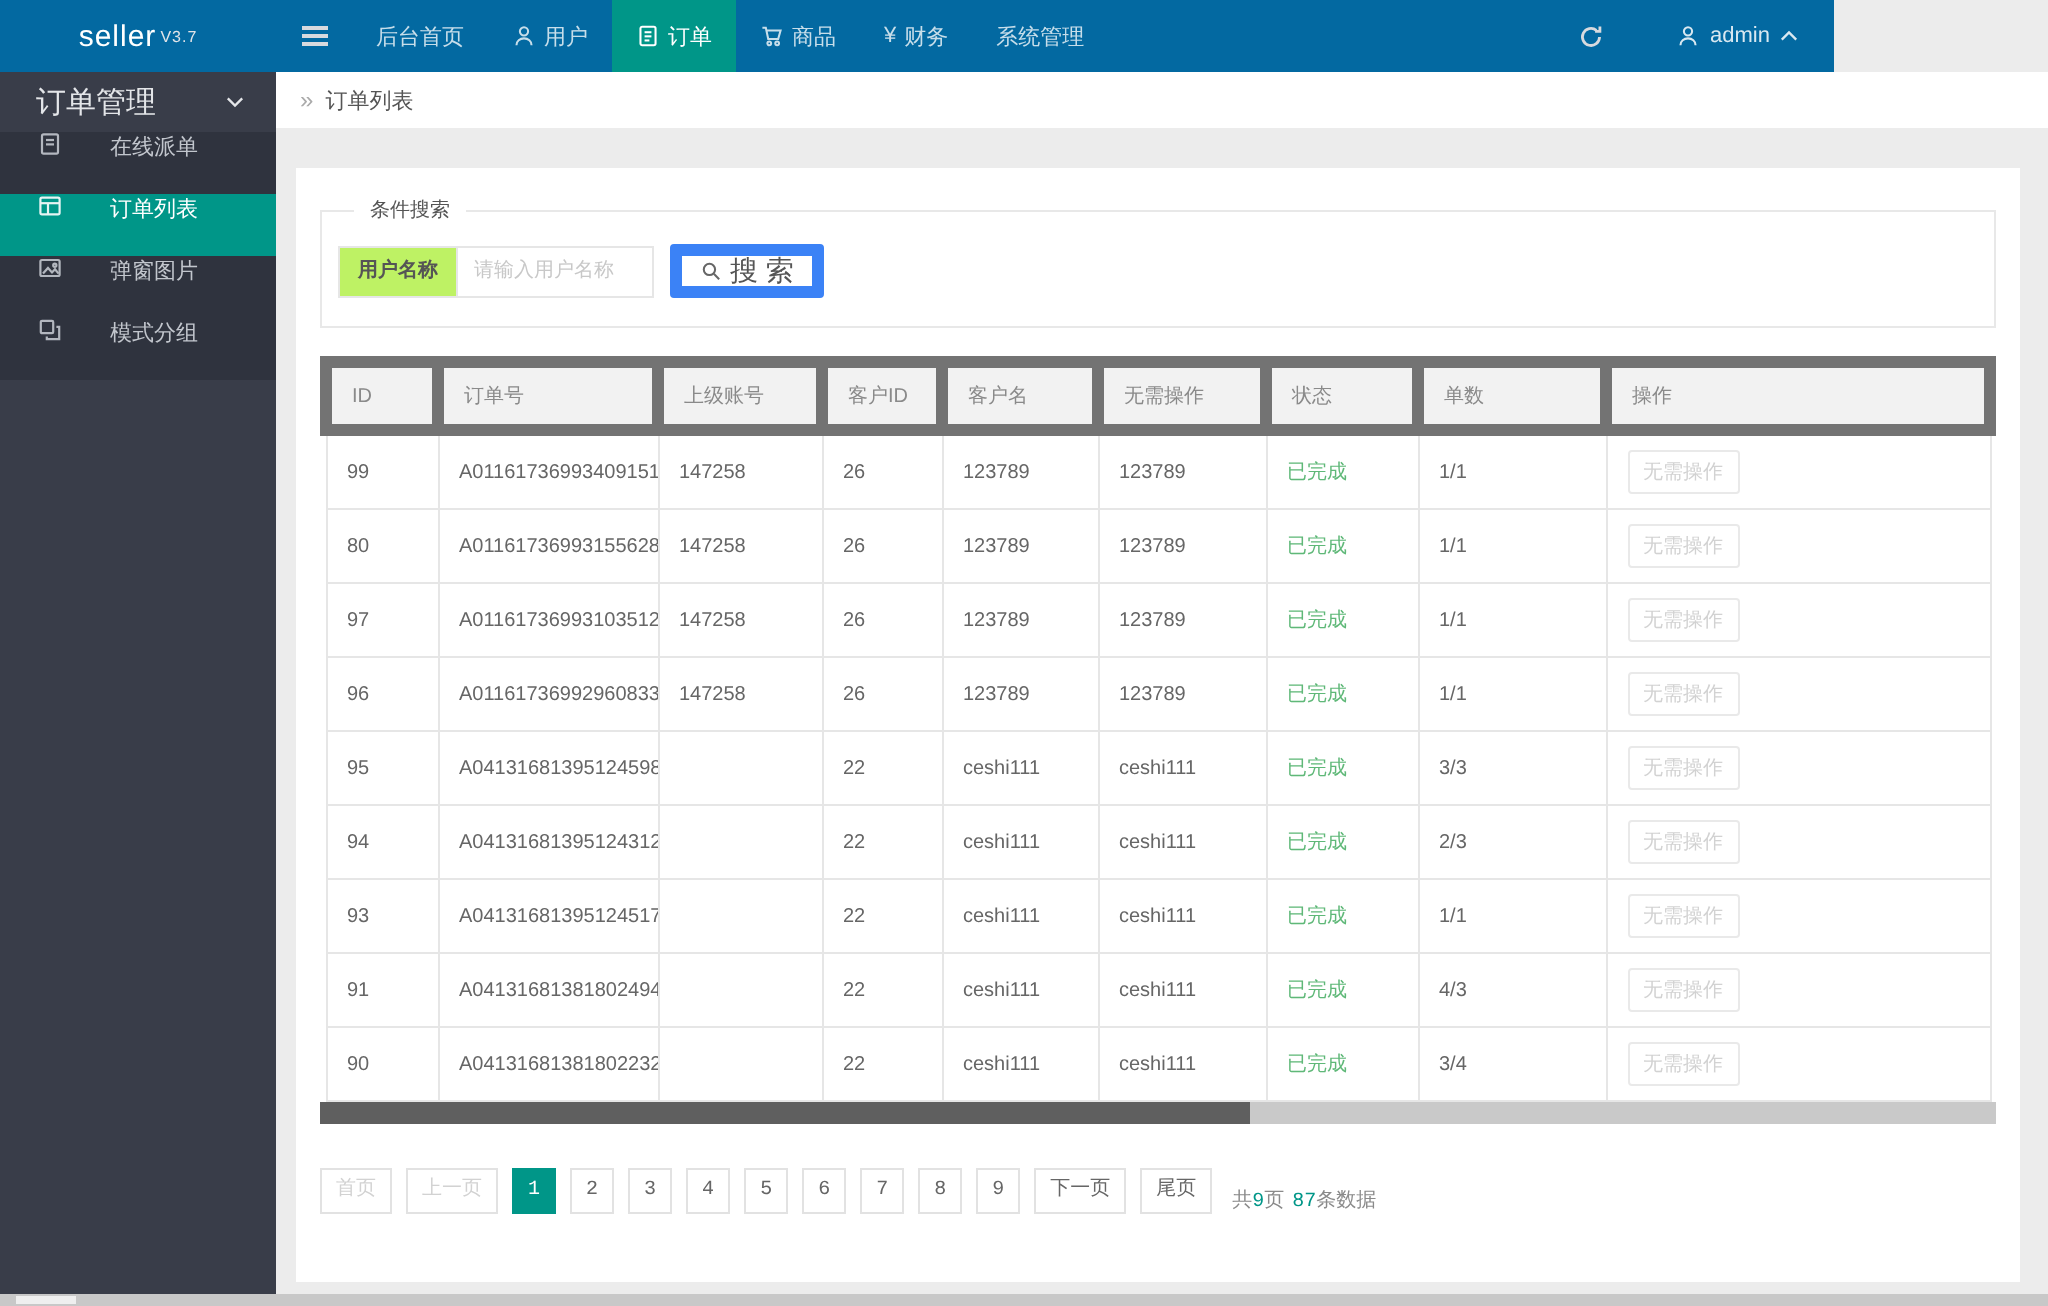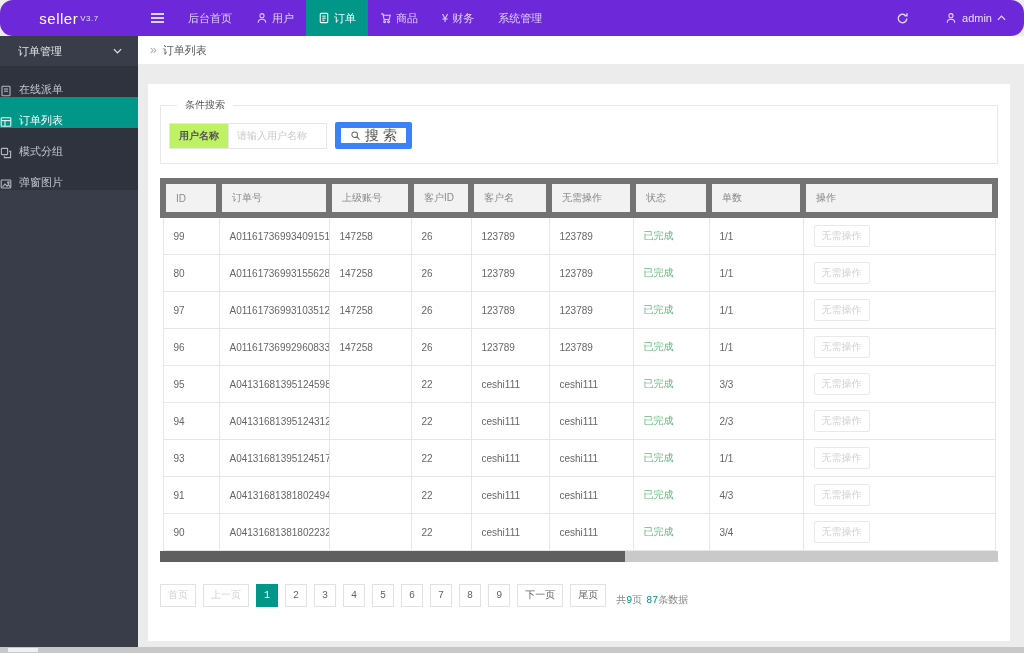--- a/index.html
+++ b/index.html
@@ -1,22 +1,22 @@
 <!DOCTYPE html>
 <html><head>
 <meta charset="utf-8">
 <style>
   * { margin:0; padding:0; box-sizing:border-box; }
   html,body { width:1024px; height:653px; overflow:hidden;
     font-family:"Liberation Sans","DejaVu Sans",sans-serif; background:#ececec; }
   svg { display:block; }
 
   
-  .topbar { position:absolute; top:0; left:0; width:1024px; height:36px;
-    background:#6d28d9; display:flex; align-items:stretch; z-index:5;border-radius:13px; }
+  .topbar { position:absolute; top:0; left:0; width:917px; height:36px;
+    background:#0369a1; display:flex; align-items:stretch; z-index:5; }
   .logo { width:138px; display:flex; align-items:center; justify-content:center;
     color:#fff; font-size:15px; letter-spacing:.5px; }
   .logo sup { font-size:8px; margin-left:2px; color:#e3e5e9; }
   .collapse-btn { width:38px; display:flex; align-items:center; justify-content:center; color:#d8dade; cursor:pointer; }
   .bars { width:13px; }
   .bars div { height:2px; background:currentColor; margin:2px 0; }
   .topnav { display:flex; }
   .nav-item { display:flex; align-items:center; gap:4px; padding:0 12px;
     color:rgba(255,255,255,.78); font-size:11px; cursor:pointer; }
   .nav-item .ic { width:12px; height:12px; }
@@ -24,23 +24,23 @@
   .yen-glyph { font-size:11px; }
   .topbar-right { margin-left:auto; display:flex; align-items:stretch; }
   .refresh-btn { display:flex; align-items:center; padding:0 18px; color:#d8dade; cursor:pointer; }
   .user-menu { display:flex; align-items:center; gap:5px; padding:0 18px;
     color:rgba(255,255,255,.85); font-size:11px; cursor:pointer; }
 
   
   .sidebar { position:absolute; top:36px; left:0; width:138px; bottom:6px;
     background:#393D49; z-index:4; }
   .side-group-title { height:30px; padding:0 16px 0 18px; display:flex; align-items:center;
-    justify-content:space-between; color:#e4e6e9; font-size:11px; cursor:pointer; }
+    justify-content:space-between; color:#e4e6e9; font-size:15px; cursor:pointer; }
   .side-items { background:#2F333E; }
-  .side-item { height:31px; display:flex; align-items:flex-end; gap:7px; 
+  .side-item { height:31px; display:flex; align-items:flex-start; gap:24px; padding-left:19px;
     color:#c2c6cd; font-size:11px; cursor:pointer; }
   .side-item .ic { width:12px; height:12px; opacity:.9; }
   .side-item.active { background:#009688; color:#fff; }
 
   
   .main { position:absolute; left:138px; top:36px; right:0; bottom:6px; background:#ececec; overflow:hidden; }
   .breadcrumb-bar { height:28px; background:#fff; display:flex; align-items:center;
     padding-left:12px; font-size:11px; }
   .crumb-sep { color:#aaa; margin-right:6px; font-size:12px; }
   .crumb-cur { color:#555; }
@@ -198,35 +198,35 @@
             <rect x="1.2" y="1.8" width="9.6" height="8.4" rx=".8"></rect>
             <line x1="1.2" y1="4.6" x2="10.8" y2="4.6"></line>
             <line x1="5" y1="4.6" x2="5" y2="10.2"></line>
           </svg>
       </span>
       <span>订单列表</span>
     </div>
     <div class="side-item">
       <span class="ic">
         <svg viewBox="0 0 12 12" fill="none" stroke="currentColor" stroke-width="1.1">
-            <rect x="1.4" y="1.4" width="6.2" height="6.2" rx=".6"></rect>
-            <path d="M9.2 4.4h1.4v6.2H4.4V9.2"></path>
-          </svg>
-      </span>
-      <span>模式分组</span>
-    </div>
-    <div class="side-item">
-      <span class="ic">
-        <svg viewBox="0 0 12 12" fill="none" stroke="currentColor" stroke-width="1.1">
             <rect x="1.2" y="2" width="9.6" height="8" rx=".8"></rect>
             <path d="M2.5 8.8l2.5-2.8 2 2.2 1.5-1.6 1.8 2.2"></path>
             <circle cx="8.4" cy="4.6" r=".8"></circle>
           </svg>
       </span>
       <span>弹窗图片</span>
+    </div>
+    <div class="side-item">
+      <span class="ic">
+        <svg viewBox="0 0 12 12" fill="none" stroke="currentColor" stroke-width="1.1">
+            <rect x="1.4" y="1.4" width="6.2" height="6.2" rx=".6"></rect>
+            <path d="M9.2 4.4h1.4v6.2H4.4V9.2"></path>
+          </svg>
+      </span>
+      <span>模式分组</span>
     </div>
   </div>
 </div>
 
 <div class="main">
   <div class="breadcrumb-bar">
     <span class="crumb-sep">»</span>
     <span class="crumb-cur">订单列表</span>
   </div>
 

